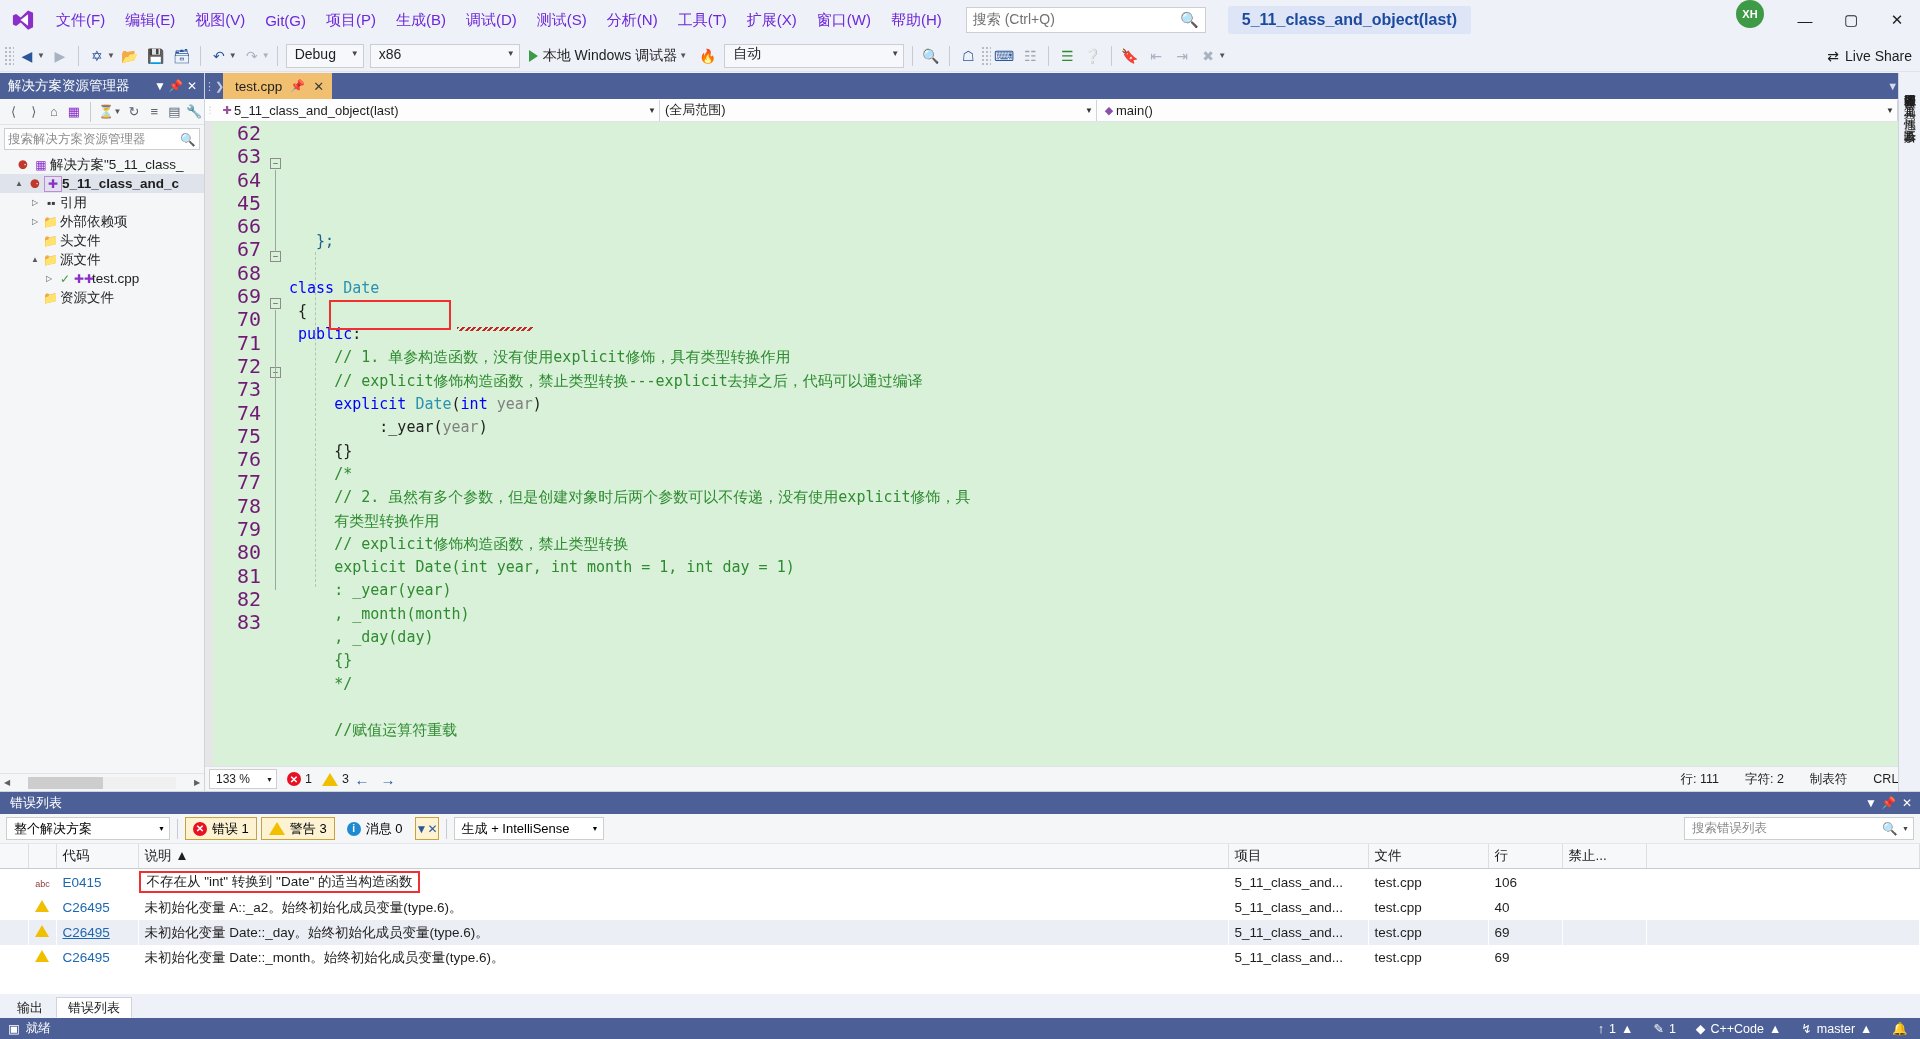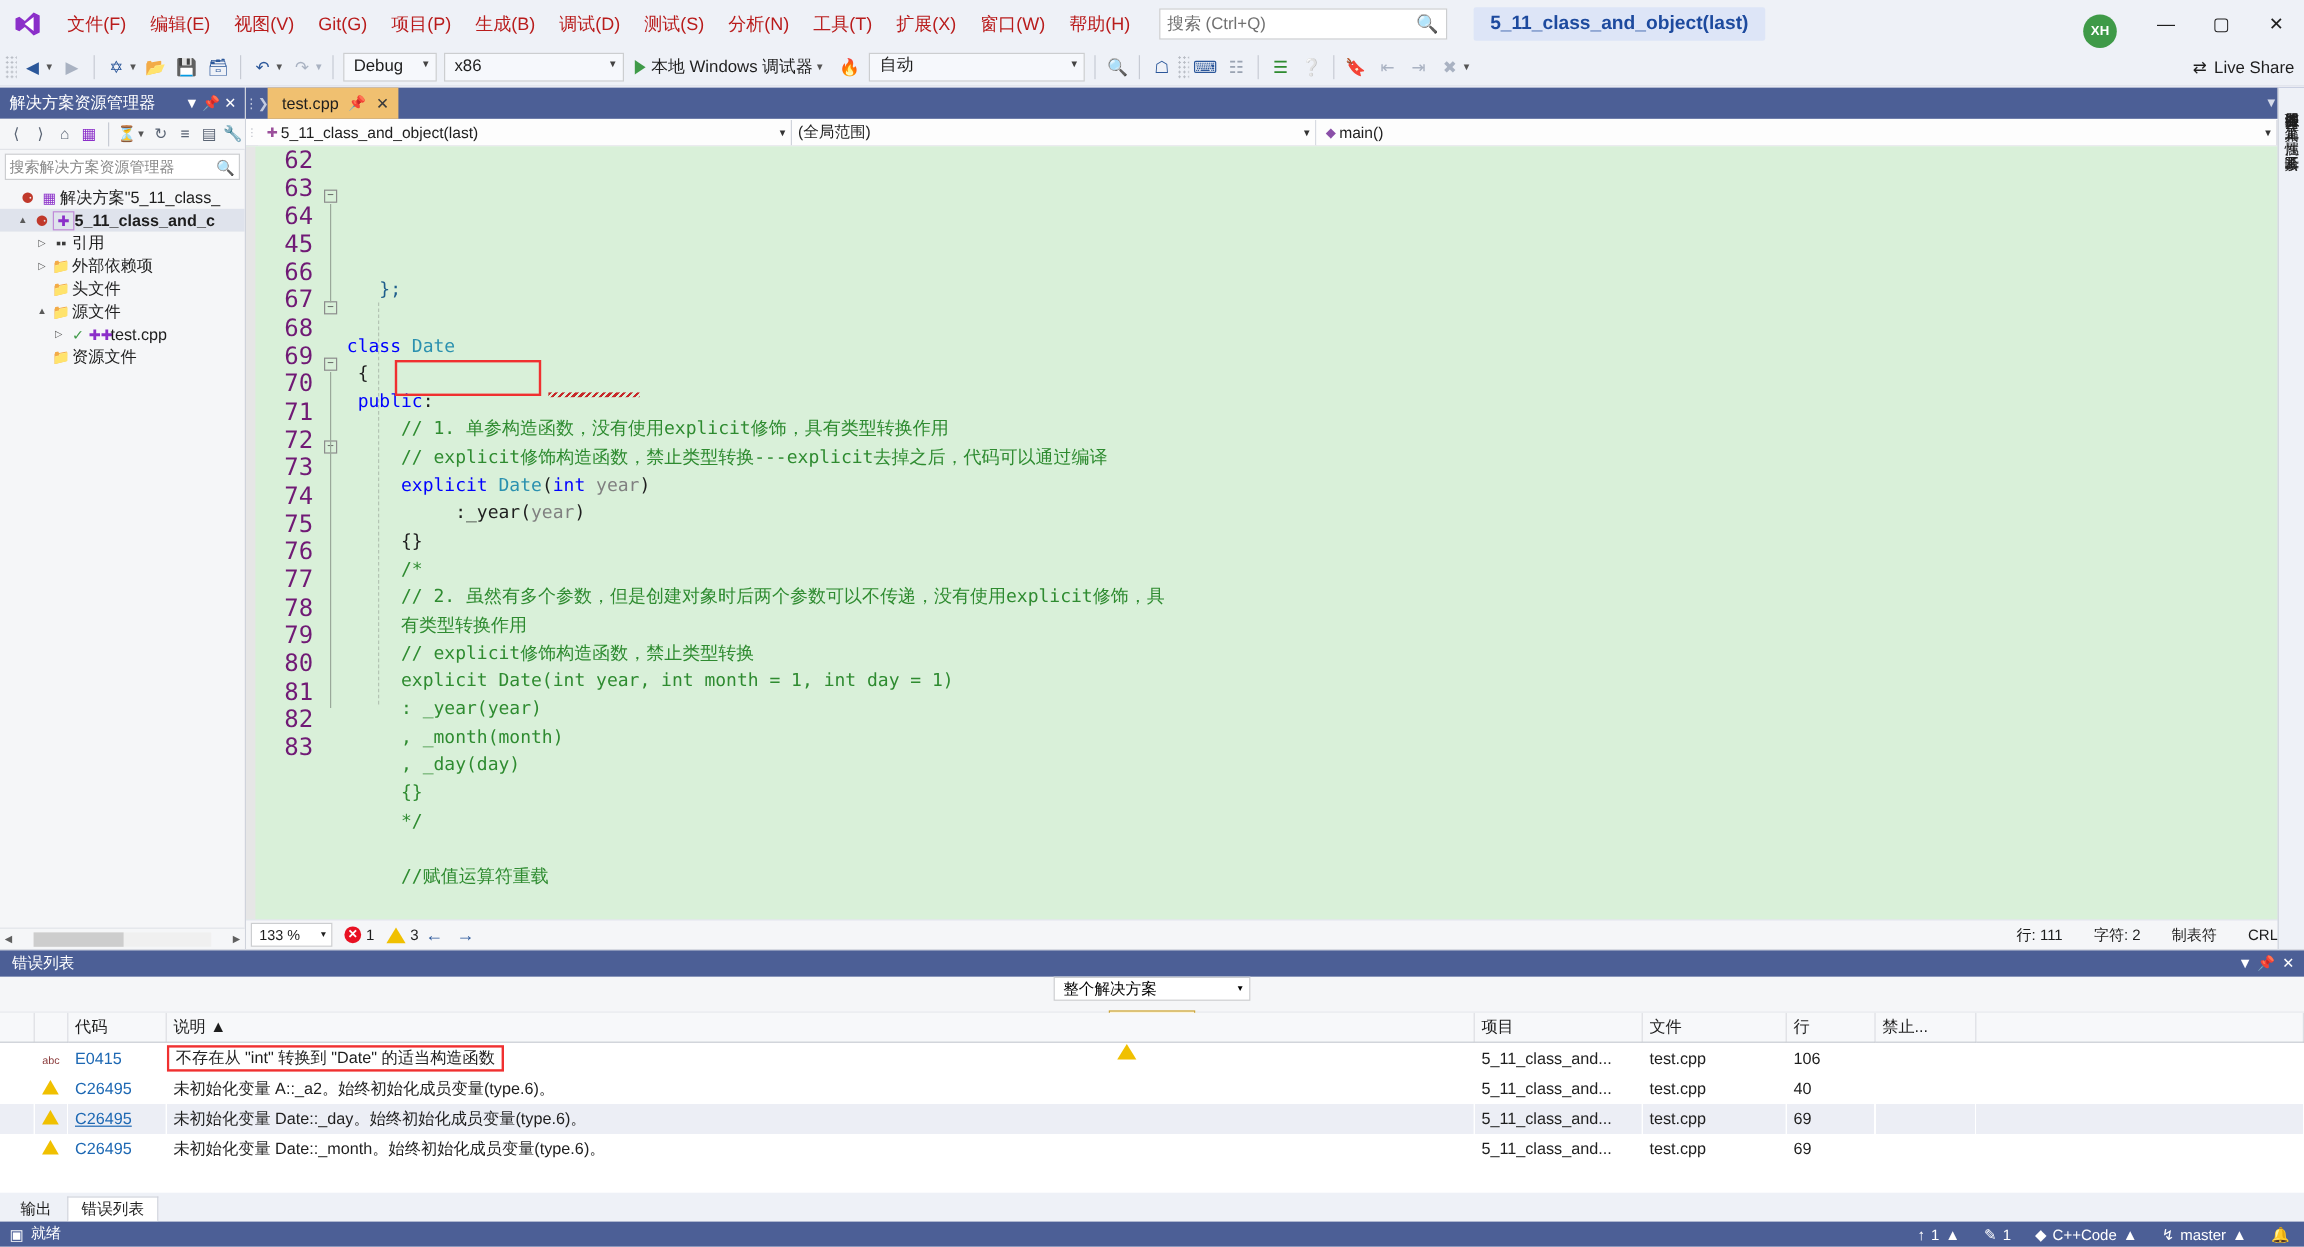--- a/index.html
+++ b/index.html
@@ -16,35 +16,35 @@
 
   
   .menubar {
     height: 40px; background: #eef1f7; display: flex; align-items: center;
     padding-left: 6px; position: relative;
   }
   .vs-logo { width: 34px; height: 34px; display:flex; align-items:center; justify-content:center; }
   .vs-logo svg { width: 22px; height: 22px; }
   .menu-items { display: flex; align-items: center; margin-left: 6px; }
   .menu-item {
-    padding: 6px 10px; font-size: 15px; color: #b91c1c; cursor: default;
+    padding: 6px 10px; font-size: 15px; color: #6d28d9; cursor: default;
     white-space: nowrap;
   }
   .search-box {
     margin-left: 14px; width: 240px; height: 26px; background: #fff;
     border: 1px solid #ccced0; display: flex; align-items: center;
     padding: 0 6px; font-size: 14px; color: #717171;
   }
   .search-box .ph { flex: 1; }
   .search-box .mag { color: #3b3b3b; font-size: 15px; }
   .proj-title {
     margin-left: 22px; background: #dde5f7; color: #1d4a9e; font-weight: bold;
     font-size: 16px; padding: 5px 14px; border-radius: 2px; white-space: nowrap;
   }
-  .win-right { position: absolute; right: 0; top: 0; display: flex; align-items: flex-end; height: 40px; }
+  .win-right { position: absolute; right: 0; top: 0; display: flex; align-items: flex-start; height: 40px; }
   .avatar {
     width: 28px; height: 28px; border-radius: 50%; background: #3f9a48;
     color: #fff; font-size: 11px; display:flex; align-items:center; justify-content:center;
     margin-right: 18px; font-weight: bold;
   }
   .wbtn { width: 46px; height: 40px; display:flex; align-items:center; justify-content:center; font-size: 15px; color:#1e1e1e; }
 
   
   .toolbar {
     height: 32px; background: #eef1f7; display: flex; align-items: center;
@@ -168,21 +168,21 @@
   .ed-foot .right { margin-left:auto; display:flex; align-items:center; gap:26px; padding-right:14px; }
 
   
   .errpanel { position: absolute; left: 0; right: 0; bottom: 21px; height: 227px; background: #f5f6f8;
     display: flex; flex-direction: column; border-top: 1px solid #cfd3db; }
   .err-head { height: 22px; background: #4c5f96; color: #fff; display: flex; align-items: center;
     padding: 0 4px 0 10px; font-size: 13px; }
   .err-head .t { flex: 1; }
   .err-head .i { width: 18px; text-align: center; font-size: 12px; }
   .err-tools { height: 30px; display: flex; align-items: center; padding: 0 6px; gap: 4px;
-    background:#f5f6f8; border-bottom: 1px solid #e4e6eb; flex-direction: column; }
+    background:#f5f6f8; border-bottom: 1px solid #e4e6eb; }
   .scopecombo { width: 164px; height: 23px; background:#fff; border:1px solid #ccced0;
     display:flex; align-items:center; padding:0 4px 0 7px; font-size:13px;}
   .scopecombo .sv{flex:1;}
   .scopecombo .sa{font-size:7px;}
   .tgl { height: 23px; display:flex; align-items:center; gap:5px; padding: 0 7px; font-size:13px;
     border:1px solid #c9a23a; background:#fdf3d3; }
   .tgl.plain { border-color: transparent; background: transparent; }
   .vsep { width:1px; height:20px; background:#c7cbd4; margin:0 3px; }
   .filterbtn { width:24px;height:23px; border:1px solid #c9a23a; background:#fdf3d3;
     display:flex;align-items:center;justify-content:center;font-size:12px;color:#2b579a;}

